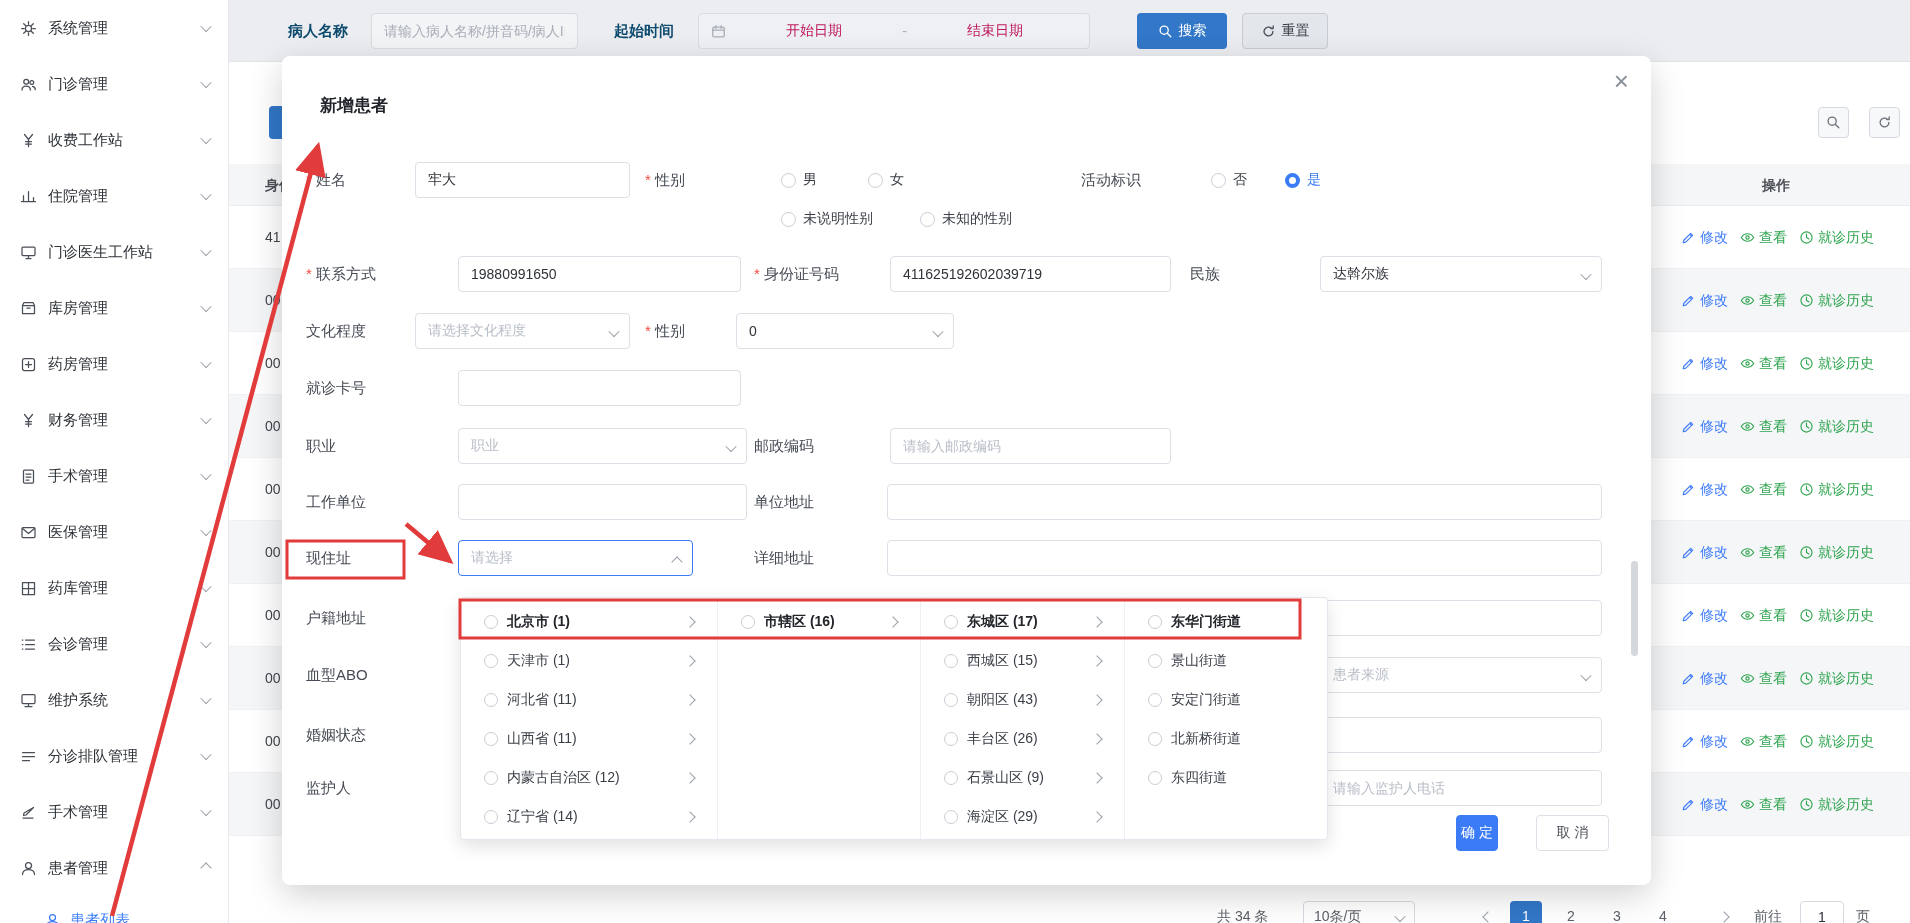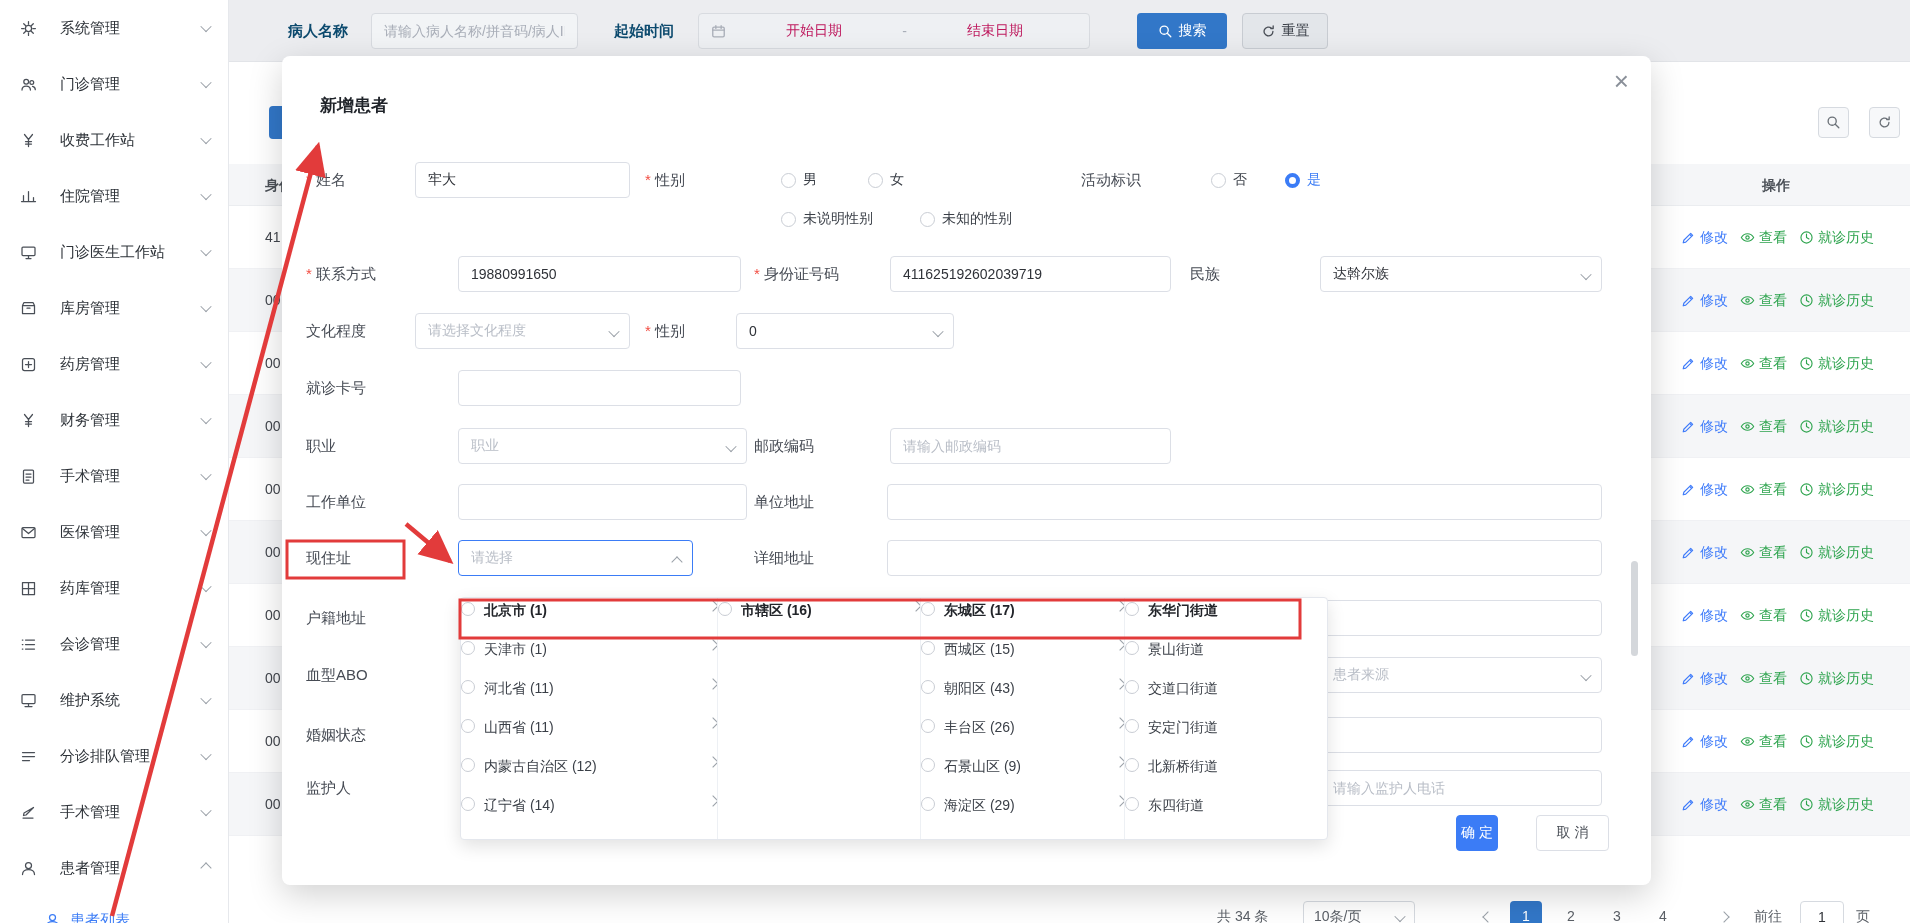--- a/index.html
+++ b/index.html
@@ -2,21 +2,21 @@
 <html><head>
 <meta charset="utf-8">
 <style>
 *{margin:0;padding:0;box-sizing:border-box}
 html,body{width:1910px;height:923px;overflow:hidden}
 body{position:relative;font-family:"Liberation Sans","DejaVu Sans",sans-serif;background:#eef0f3;color:#2f3238}
 
 
 .sidebar{position:absolute;left:0;top:0;width:229px;height:923px;background:#fff;border-right:1px solid #e6e8ec;z-index:5}
 .side-item{display:flex;align-items:center;height:56px;padding:0 18px 0 20px;font-size:15px;color:#2d3238;cursor:pointer}
-.side-item .slbl{flex:1;margin-left:23px;white-space:nowrap}
+.side-item .slbl{flex:1;margin-left:11px;white-space:nowrap}
 .side-sub{display:flex;align-items:center;height:48px;padding-left:44px;font-size:15px;color:#3b7cf6;cursor:pointer}
 .side-sub .slbl{margin-left:9px}
 .si{width:17px;height:17px;stroke:#4a4f57;fill:none;stroke-width:1.25;stroke-linecap:round;stroke-linejoin:round;flex:none}
 .si.blue{stroke:#3b7cf6}
 .cv{width:8px;height:8px;border-right:1.6px solid #9aa0a8;border-bottom:1.6px solid #9aa0a8;display:inline-block;flex:none}
 .cv.down{transform:rotate(45deg) translate(-1px,-1px)}
 .cv.up{transform:rotate(-135deg)}
 .cv.right{transform:rotate(-45deg)}
 .cv.left{transform:rotate(135deg)}
 
@@ -81,21 +81,21 @@
 .radio.checked .rlbl{color:#3b7cf6}
 .mbtn{position:absolute;top:759px;height:36px;border-radius:4px;font-size:14px;font-family:inherit;display:flex;align-items:center;justify-content:center;cursor:pointer;white-space:nowrap}
 .mbtn.primary{left:1174px;width:42px;background:#3b7cf6;border:1px solid #3b7cf6;color:#fff}
 .mbtn.plain{left:1254px;width:73px;background:#fff;border:1px solid #dcdfe6;color:#4a4f57}
 .mthumb{position:absolute;right:13px;top:505px;width:7px;height:95px;background:#d4d7db;border-radius:4px}
 
 
 .cascader{position:absolute;left:460px;top:597px;width:868px;height:243px;background:#fff;border:1px solid #e4e7ed;border-radius:4px;box-shadow:0 6px 18px rgba(0,0,0,.12);z-index:30}
 .cas-col{position:absolute;top:0;height:241px;border-right:1px solid #edf0f4;padding-top:4px;overflow:hidden}
 .cas-col.last{border-right:none}
-.citem{height:39px;display:flex;align-items:flex-start;gap:9px;padding:0 0;font-size:14px;color:#3a3f47;cursor:pointer;white-space:nowrap}
+.citem{height:39px;display:flex;align-items:center;gap:9px;padding:0 23px;font-size:14px;color:#3a3f47;cursor:pointer;white-space:nowrap}
 .citem .clab{flex:1}
 .citem.hl .clab{font-weight:bold;color:#22252a}
 .rdot.sm{width:14px;height:14px}
 
 
 .annot{position:absolute;left:0;top:0;z-index:60;pointer-events:none}
 </style>
 </head>
 <body>
 
@@ -731,24 +731,20 @@
     <div class="citem hl">
         <span class="rdot sm"></span>
         <span class="clab">东华门街道</span>
       </div>
     <div class="citem">
         <span class="rdot sm"></span>
         <span class="clab">景山街道</span>
       </div>
     <div class="citem">
         <span class="rdot sm"></span>
-        <span class="clab">交道口街道</span>
-      </div>
-    <div class="citem">
-        <span class="rdot sm"></span>
         <span class="clab">安定门街道</span>
       </div>
     <div class="citem">
         <span class="rdot sm"></span>
         <span class="clab">北新桥街道</span>
       </div>
     <div class="citem">
         <span class="rdot sm"></span>
         <span class="clab">东四街道</span>
       </div>

